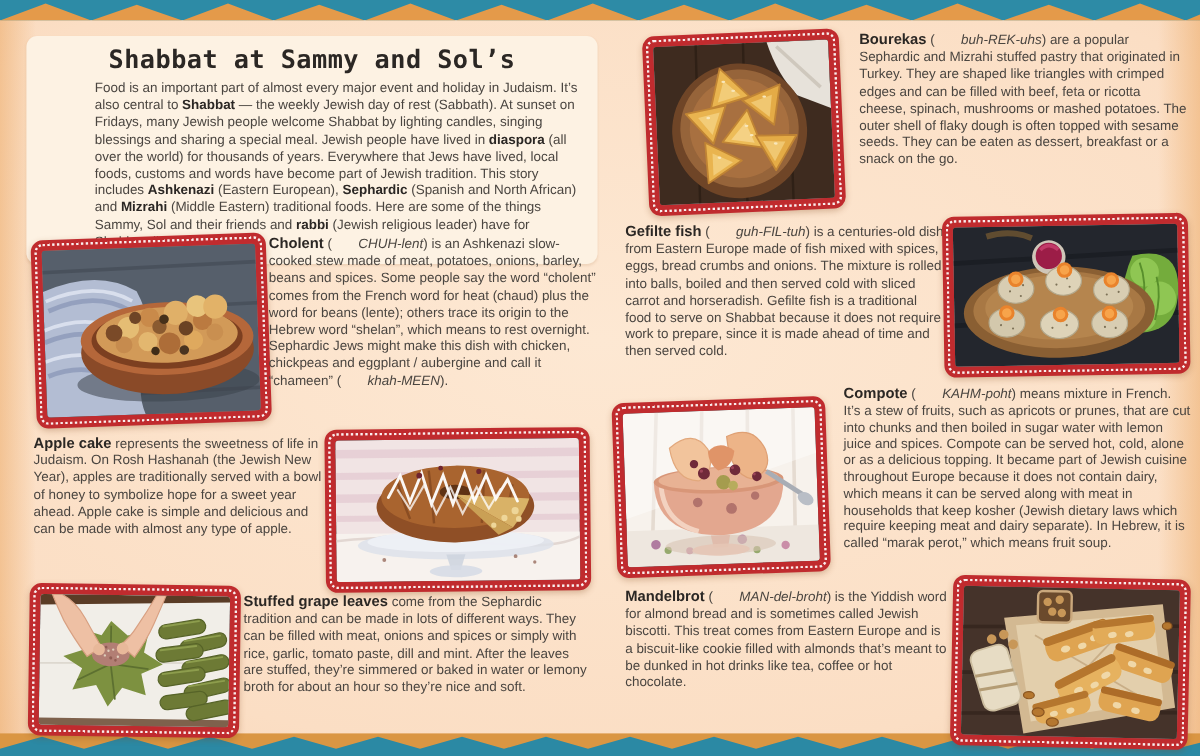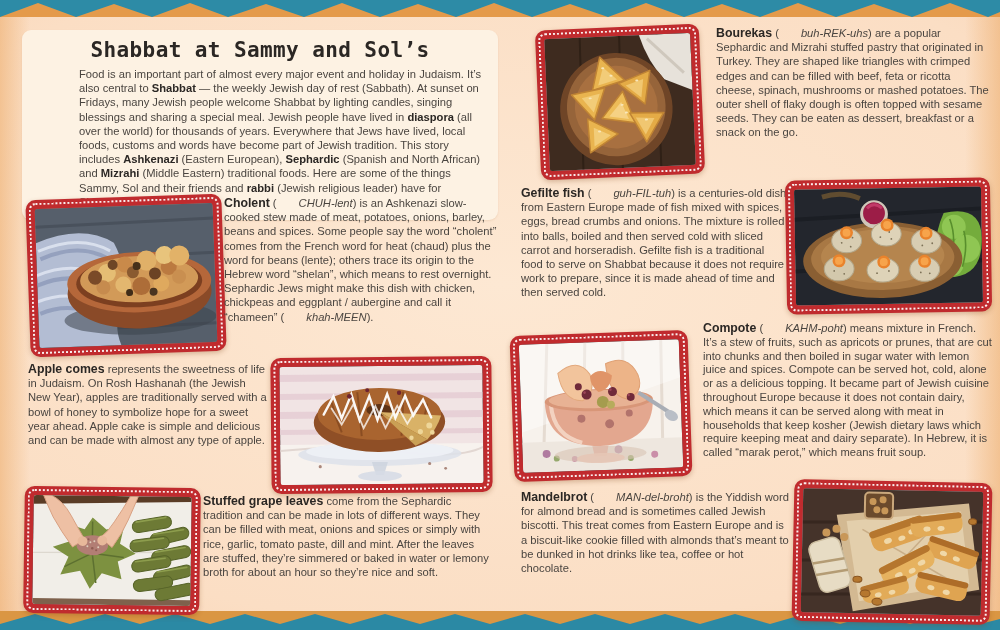--- a/index.html
+++ b/index.html
@@ -104,21 +104,21 @@
             <circle cx="100" cy="60" r="4" fill="#46301a"></circle>
           <circle cx="92" cy="86" r="3.5" fill="#402c18"></circle>
             <circle cx="116" cy="86" r="4" fill="#4a3420"></circle>
         </g>
       </svg>
     </div>
   </div>
 
   <p class="blurb" style="left:224px;top:196px;width:274px;"><span class="seg-term">Cholent</span><span> (</span><span class="seg-i">CHUH-lent</span><span>) is an Ashkenazi slow-cooked stew made of meat, potatoes, onions, barley, beans and spices. Some people say the word “cholent” comes from the French word for heat (chaud) plus the word for beans (lente); others trace its origin to the Hebrew word “shelan”, which means to rest overnight. Sephardic Jews might make this dish with chicken, chickpeas and eggplant / aubergine and call it “chameen” (</span><span class="seg-i">khah-MEEN</span><span>).</span></p>
 
-  <p class="blurb" style="left:28px;top:362px;width:240px;"><span class="seg-term">Apple comes</span><span> represents the sweetness of life in Judaism. On Rosh Hashanah (the Jewish New Year), apples are traditionally served with a bowl of honey to symbolize hope for a sweet year ahead. Apple cake is simple and delicious and can be made with almost any type of apple.</span></p>
+  <p class="blurb" style="left:28px;top:362px;width:240px;"><span class="seg-term">Apple cake</span><span> represents the sweetness of life in Judaism. On Rosh Hashanah (the Jewish New Year), apples are traditionally served with a bowl of honey to symbolize hope for a sweet year ahead. Apple cake is simple and delicious and can be made with almost any type of apple.</span></p>
 
   <div class="frame" style="left:271px;top:357px;width:221px;height:136px;transform:rotate(-.6deg);">
     <div class="photo">
       <svg viewBox="0 0 204 118" preserveAspectRatio="none">
         <rect width="204" height="118" fill="#f1e4e4"></rect>
         <g fill="#e5cdd4" opacity=".85">
           <rect y="8" width="204" height="7"></rect>
             <rect y="27" width="204" height="6"></rect>
             <rect y="45" width="204" height="7"></rect>
             <rect y="63" width="204" height="5"></rect>

